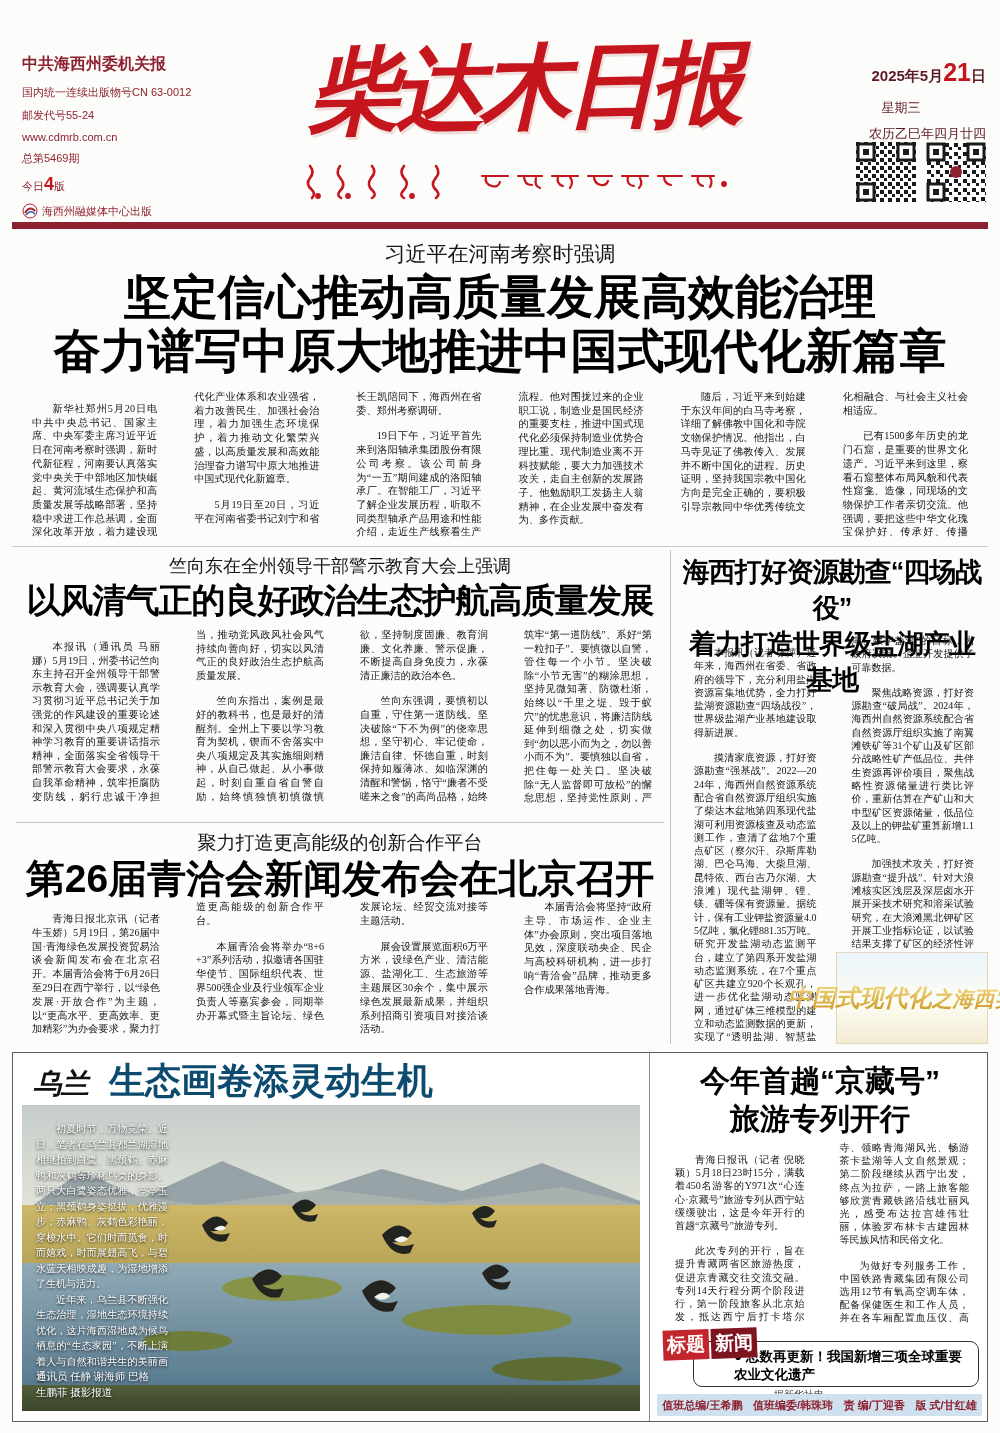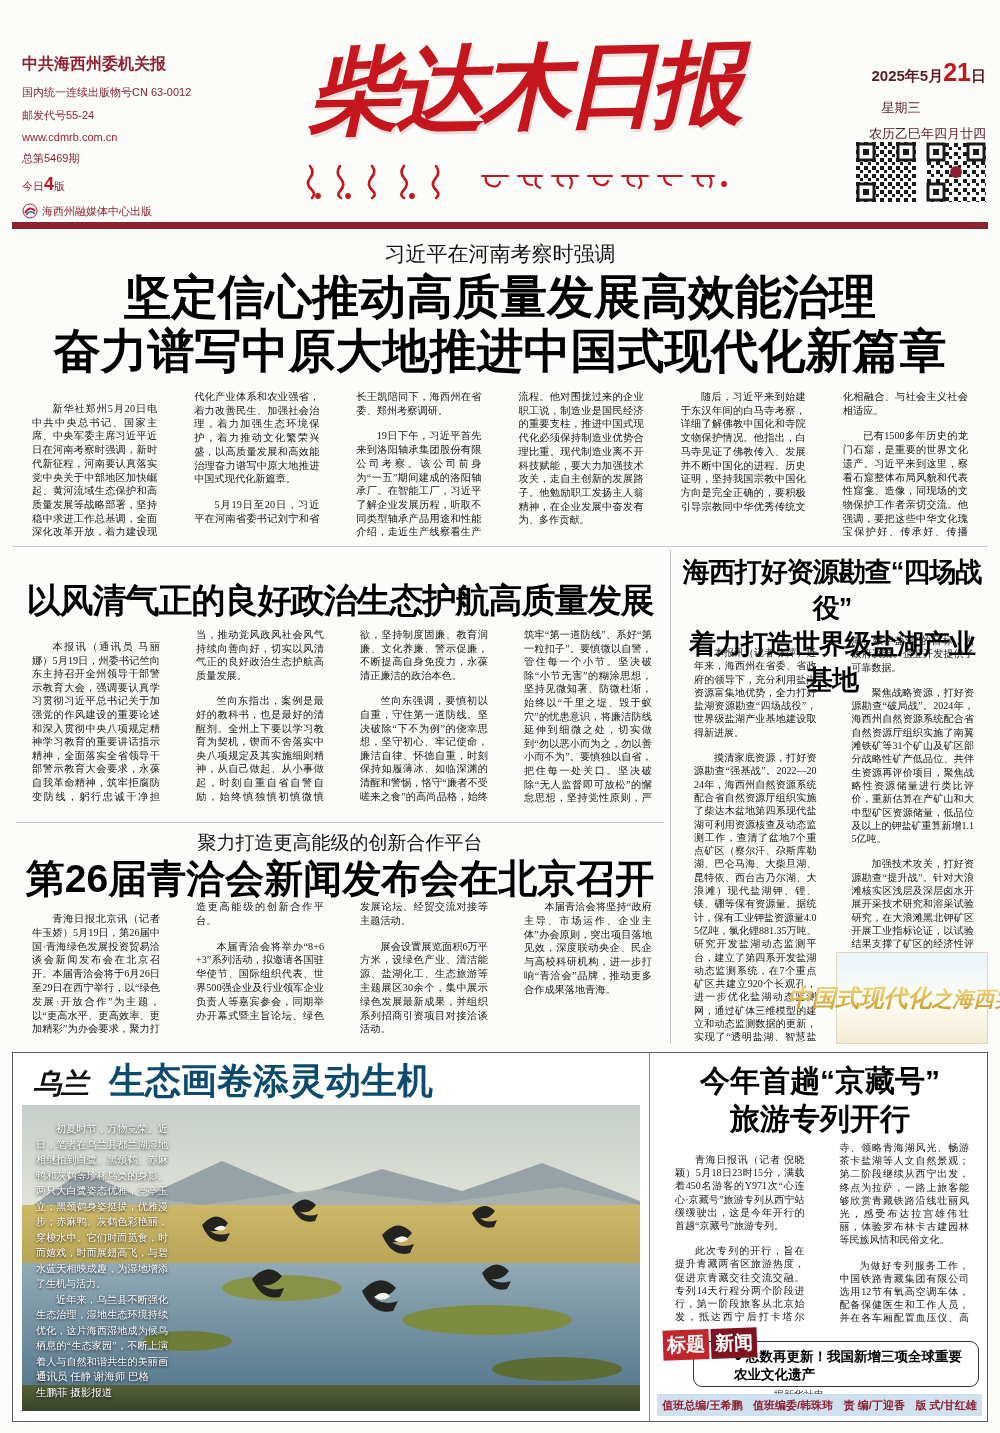--- a/index.html
+++ b/index.html
@@ -206,20 +206,21 @@
     <p>新华社郑州5月20日电  中共中央总书记、国家主席、中央军委主席习近平近日在河南考察时强调，新时代新征程，河南要认真落实党中央关于中部地区加快崛起、黄河流域生态保护和高质量发展等战略部署，坚持稳中求进工作总基调，全面深化改革开放，着力建设现代化产业体系和农业强省，着力改善民生、加强社会治理，着力加强生态环境保护，着力推动文化繁荣兴盛，以高质量发展和高效能治理奋力谱写中原大地推进中国式现代化新篇章。</p>
     <p>5月19日至20日，习近平在河南省委书记刘宁和省长王凯陪同下，海西州在省委、郑州考察调研。</p>
     <p>19日下午，习近平首先来到洛阳轴承集团股份有限公司考察。该公司前身为“一五”期间建成的洛阳轴承厂。在智能工厂，习近平了解企业发展历程，听取不同类型轴承产品用途和性能介绍，走近生产线察看生产流程。他对围拢过来的企业职工说，制造业是国民经济的重要支柱，推进中国式现代化必须保持制造业优势合理比重。现代制造业离不开科技赋能，要大力加强技术攻关，走自主创新的发展路子。他勉励职工发扬主人翁精神，在企业发展中奋发有为、多作贡献。</p>
     <p>随后，习近平来到始建于东汉年间的白马寺考察，详细了解佛教中国化和寺院文物保护情况。他指出，白马寺见证了佛教传入、发展并不断中国化的进程。历史证明，坚持我国宗教中国化方向是完全正确的，要积极引导宗教同中华优秀传统文化相融合、与社会主义社会相适应。</p>
     <p>已有1500多年历史的龙门石窟，是重要的世界文化遗产。习近平来到这里，察看石窟整体布局风貌和代表性窟龛、造像，同现场的文物保护工作者亲切交流。他强调，要把这些中华文化瑰宝保护好、传承好、传播好。游客们见到总书记，都十分欣喜，纷纷向总书记问好。习近平不时同大家交流，特别鼓励小朋友们多到实地寻访中华文化，从小树立文化自信。他指出，文旅融合前景广阔，要推动文旅产业高质量发展，真正打造成为支柱产业、民生产业、幸福产业。</p>
 
   </div>
 
   <div class="abs hr1"></div>
 
+  <div class="abs kicker warn-kicker">竺向东在全州领导干部警示教育大会上强调</div>
   <div class="abs hl warn-h">以风清气正的良好政治生态护航高质量发展</div>
   <div class="abs artbody warn-body">
     <p>本报讯（通讯员 马丽娜）5月19日，州委书记竺向东主持召开全州领导干部警示教育大会，强调要认真学习贯彻习近平总书记关于加强党的作风建设的重要论述和深入贯彻中央八项规定精神学习教育的重要讲话指示精神，全面落实全省领导干部警示教育大会要求，永葆自我革命精神，筑牢拒腐防变防线，躬行忠诚干净担当，推动党风政风社会风气持续向善向好，切实以风清气正的良好政治生态护航高质量发展。</p>
     <p>竺向东指出，案例是最好的教科书，也是最好的清醒剂。全州上下要以学习教育为契机，锲而不舍落实中央八项规定及其实施细则精神，从自己做起、从小事做起，时刻自重自省自警自励，始终慎独慎初慎微慎欲，坚持制度固廉、教育润廉、文化养廉、警示促廉，不断提高自身免疫力，永葆清正廉洁的政治本色。</p>
     <p>竺向东强调，要慎初以自重，守住第一道防线。坚决破除“下不为例”的侥幸思想，坚守初心、牢记使命，廉洁自律、怀德自重，时刻保持如履薄冰、如临深渊的清醒和警惕，恪守“廉者不受嗟来之食”的高尚品格，始终筑牢“第一道防线”、系好“第一粒扣子”。要慎微以自警，管住每一个小节。坚决破除“小节无害”的糊涂思想，坚持见微知著、防微杜渐，始终以“千里之堤、毁于蚁穴”的忧患意识，将廉洁防线延伸到细微之处，切实做到“勿以恶小而为之，勿以善小而不为”。要慎独以自省，把住每一处关口。坚决破除“无人监督即可放松”的懈怠思想，坚持党性原则，严格遵纪守法，自我反思、自我警醒、自我约束，倍加珍爱岗位、珍视责任，知敬畏、存戒惧、守底线，做到不仁之事不做、不义之财不取、不正之风不沾、不法之事不干。要慎欲以自励，顶住每一次考验。坚决破除“特殊论”和“补偿心理”错误思想，树立正确的权力观、地位观、利益观，相信组织、依靠组织、服从组织，凡事讲政治、干事守规矩、办事按程序，堂堂正正做人、清清白白为官、踏踏实实干事。</p>
 
   </div>
 
   <div class="abs hr2"></div>
 

